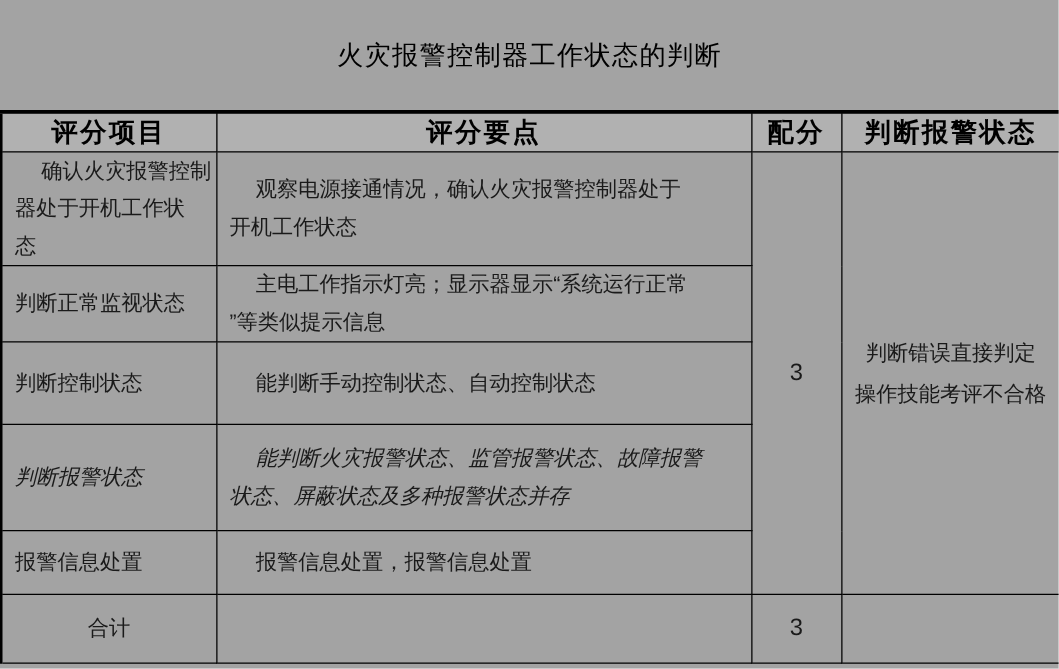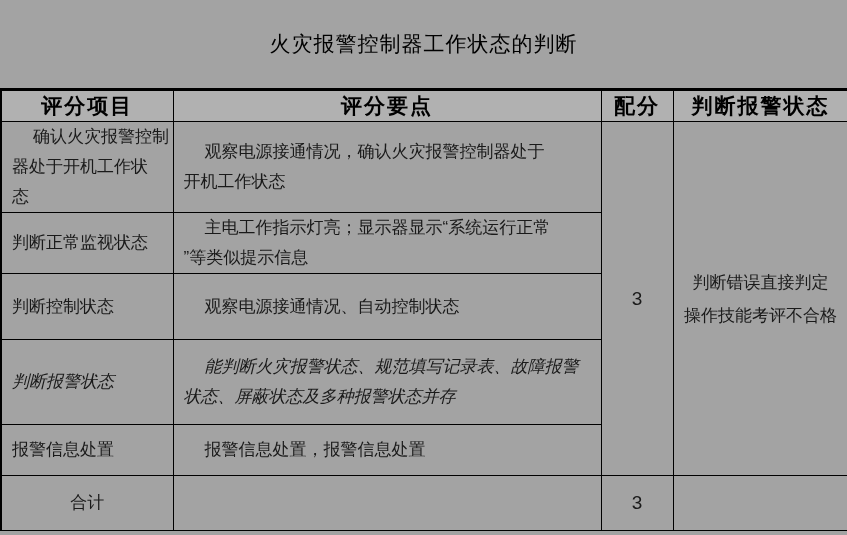--- a/index.html
+++ b/index.html
@@ -79,25 +79,25 @@
         <td class="standard-cell" rowspan="5">判断错误直接判定
 操作技能考评不合格</td>
       </tr>
       <tr class="r2">
         <td>判断正常监视状态</td>
         <td class="ind">主电工作指示灯亮；显示器显示“系统运行正常
 ”等类似提示信息</td>
       </tr>
       <tr class="r3">
         <td>判断控制状态</td>
-        <td class="ind">观察电源接通情况、自动控制状态</td>
+        <td class="ind">能判断手动控制状态、自动控制状态</td>
       </tr>
       <tr class="r4">
         <td>判断报警状态</td>
-        <td class="ind">能判断火灾报警状态、规范填写记录表、故障报警
+        <td class="ind">能判断火灾报警状态、监管报警状态、故障报警
 状态、屏蔽状态及多种报警状态并存</td>
       </tr>
       <tr class="r5">
         <td>报警信息处置</td>
         <td class="ind">报警信息处置，报警信息处置</td>
       </tr>
       <tr class="r6">
         <td class="total-cell">合计</td>
         <td></td>
         <td class="score-cell">3</td>

